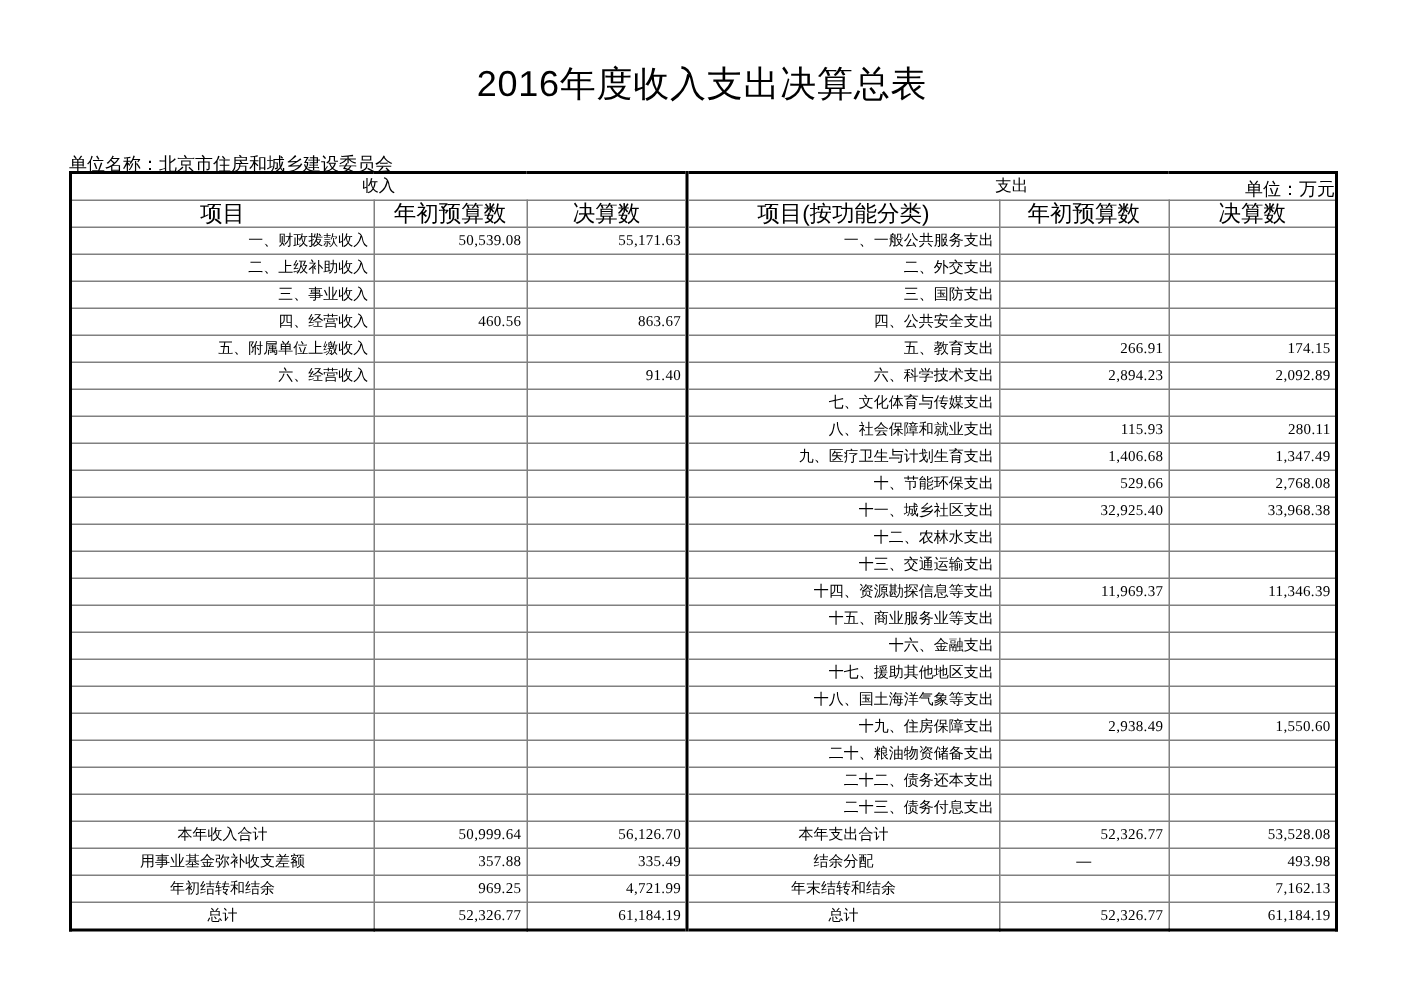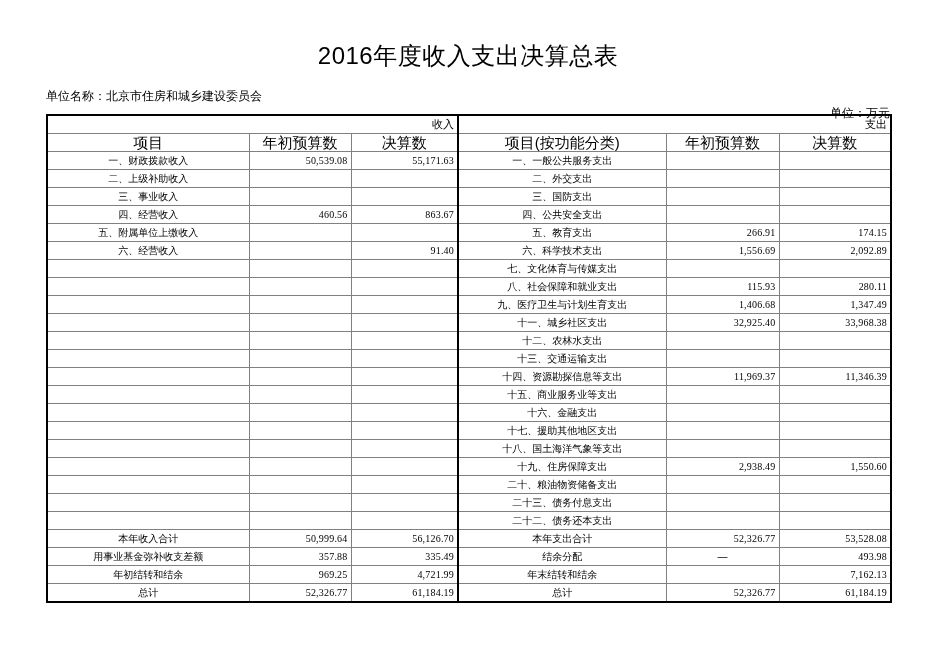--- a/index.html
+++ b/index.html
@@ -27,21 +27,21 @@
     width: 936px;
     text-align: center;
     font-size: 24px;
     font-family: "Liberation Sans", "DejaVu Sans", sans-serif;
     font-weight: normal;
     letter-spacing: 0.5px;
   }
   .meta-row {
     position: absolute;
     left: 46px;
-    top: 88px;
+    top: 101px;
     width: 844px;
     height: 18px;
     font-size: 12px;
     font-family: "Liberation Sans", "DejaVu Sans", sans-serif;
   }
   .meta-left {
     position: absolute;
     left: 0;
     top: 0;
     white-space: nowrap;
@@ -71,37 +71,37 @@
     overflow: hidden;
     white-space: nowrap;
     font-weight: normal;
     vertical-align: middle;
   }
   
   table.fin {
     border: 2px solid #000000;
   }
   .grp-head td {
-    text-align: right;
+    text-align: center;
     height: 16px;
     line-height: 16px;
     font-size: 11px;
   }
   .col-head td {
     text-align: center;
     height: 18px;
     line-height: 18px;
     font-size: 15px;
   }
   .sep-left {
     border-left: 2px solid #000000 !important;
     margin-top: 26px;
   }
   .txt {
-    text-align: center;
+    text-align: right;
   }
   .num {
     text-align: right;
     font-family: "Liberation Serif", "DejaVu Serif", serif;
     font-size: 10px;
     letter-spacing: 0.2px;
   }
   .ctr {
     text-align: center;
   }
@@ -196,21 +196,21 @@
           <td class="num"></td>
           <td class="txt sep-left">五、教育支出</td>
           <td class="num">266.91</td>
           <td class="num">174.15</td>
         </tr>
         <tr>
           <td class="txt">六、经营收入</td>
           <td class="num"></td>
           <td class="num">91.40</td>
           <td class="txt sep-left">六、科学技术支出</td>
-          <td class="num">1,556.69</td>
+          <td class="num">2,894.23</td>
           <td class="num">2,092.89</td>
         </tr>
         <tr>
           <td class="txt"></td>
           <td class="num"></td>
           <td class="num"></td>
           <td class="txt sep-left">七、文化体育与传媒支出</td>
           <td class="num"></td>
           <td class="num"></td>
         </tr>
@@ -227,20 +227,28 @@
           <td class="num"></td>
           <td class="num"></td>
           <td class="txt sep-left">九、医疗卫生与计划生育支出</td>
           <td class="num">1,406.68</td>
           <td class="num">1,347.49</td>
         </tr>
         <tr>
           <td class="txt"></td>
           <td class="num"></td>
           <td class="num"></td>
+          <td class="txt sep-left">十、节能环保支出</td>
+          <td class="num">529.66</td>
+          <td class="num">2,768.08</td>
+        </tr>
+        <tr>
+          <td class="txt"></td>
+          <td class="num"></td>
+          <td class="num"></td>
           <td class="txt sep-left">十一、城乡社区支出</td>
           <td class="num">32,925.40</td>
           <td class="num">33,968.38</td>
         </tr>
         <tr>
           <td class="txt"></td>
           <td class="num"></td>
           <td class="num"></td>
           <td class="txt sep-left">十二、农林水支出</td>
           <td class="num"></td>
@@ -307,29 +315,29 @@
           <td class="num"></td>
           <td class="num"></td>
           <td class="txt sep-left">二十、粮油物资储备支出</td>
           <td class="num"></td>
           <td class="num"></td>
         </tr>
         <tr>
           <td class="txt"></td>
           <td class="num"></td>
           <td class="num"></td>
+          <td class="txt sep-left">二十二、债务还本支出</td>
+          <td class="num"></td>
+          <td class="num"></td>
+        </tr>
+        <tr>
+          <td class="txt"></td>
+          <td class="num"></td>
+          <td class="num"></td>
           <td class="txt sep-left">二十三、债务付息支出</td>
-          <td class="num"></td>
-          <td class="num"></td>
-        </tr>
-        <tr>
-          <td class="txt"></td>
-          <td class="num"></td>
-          <td class="num"></td>
-          <td class="txt sep-left">二十二、债务还本支出</td>
           <td class="num"></td>
           <td class="num"></td>
         </tr>
         <tr class="row-total">
           <td class="ctr bold">本年收入合计</td>
           <td class="num bold">50,999.64</td>
           <td class="num bold">56,126.70</td>
           <td class="ctr bold sep-left">本年支出合计</td>
           <td class="num bold">52,326.77</td>
           <td class="num bold">53,528.08</td>

